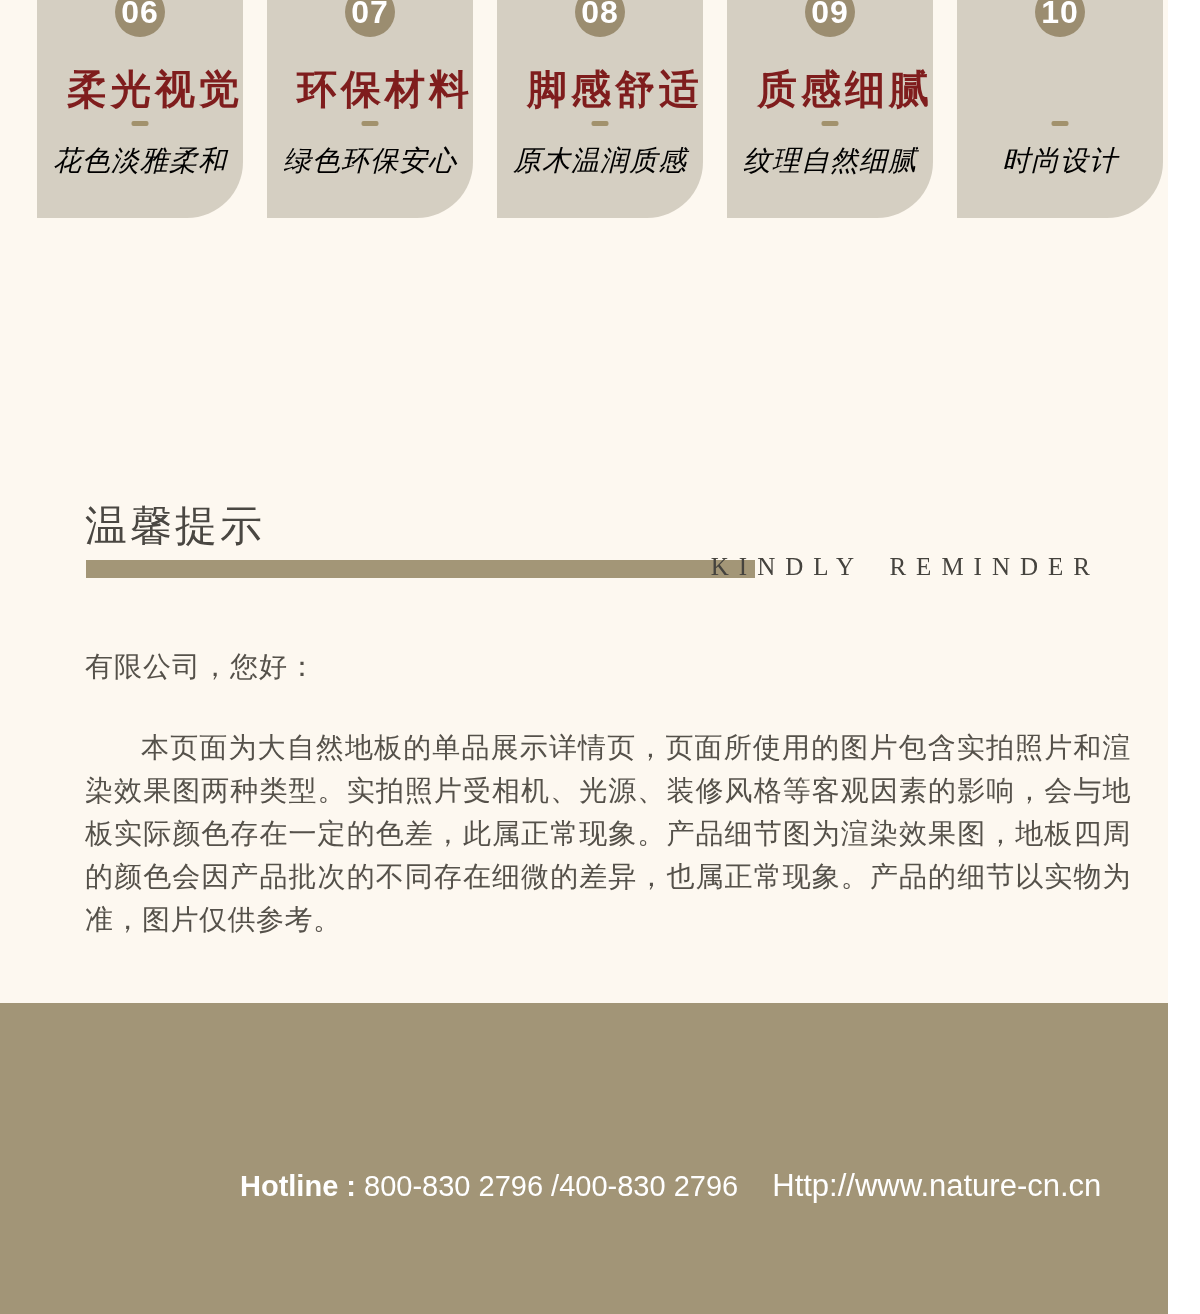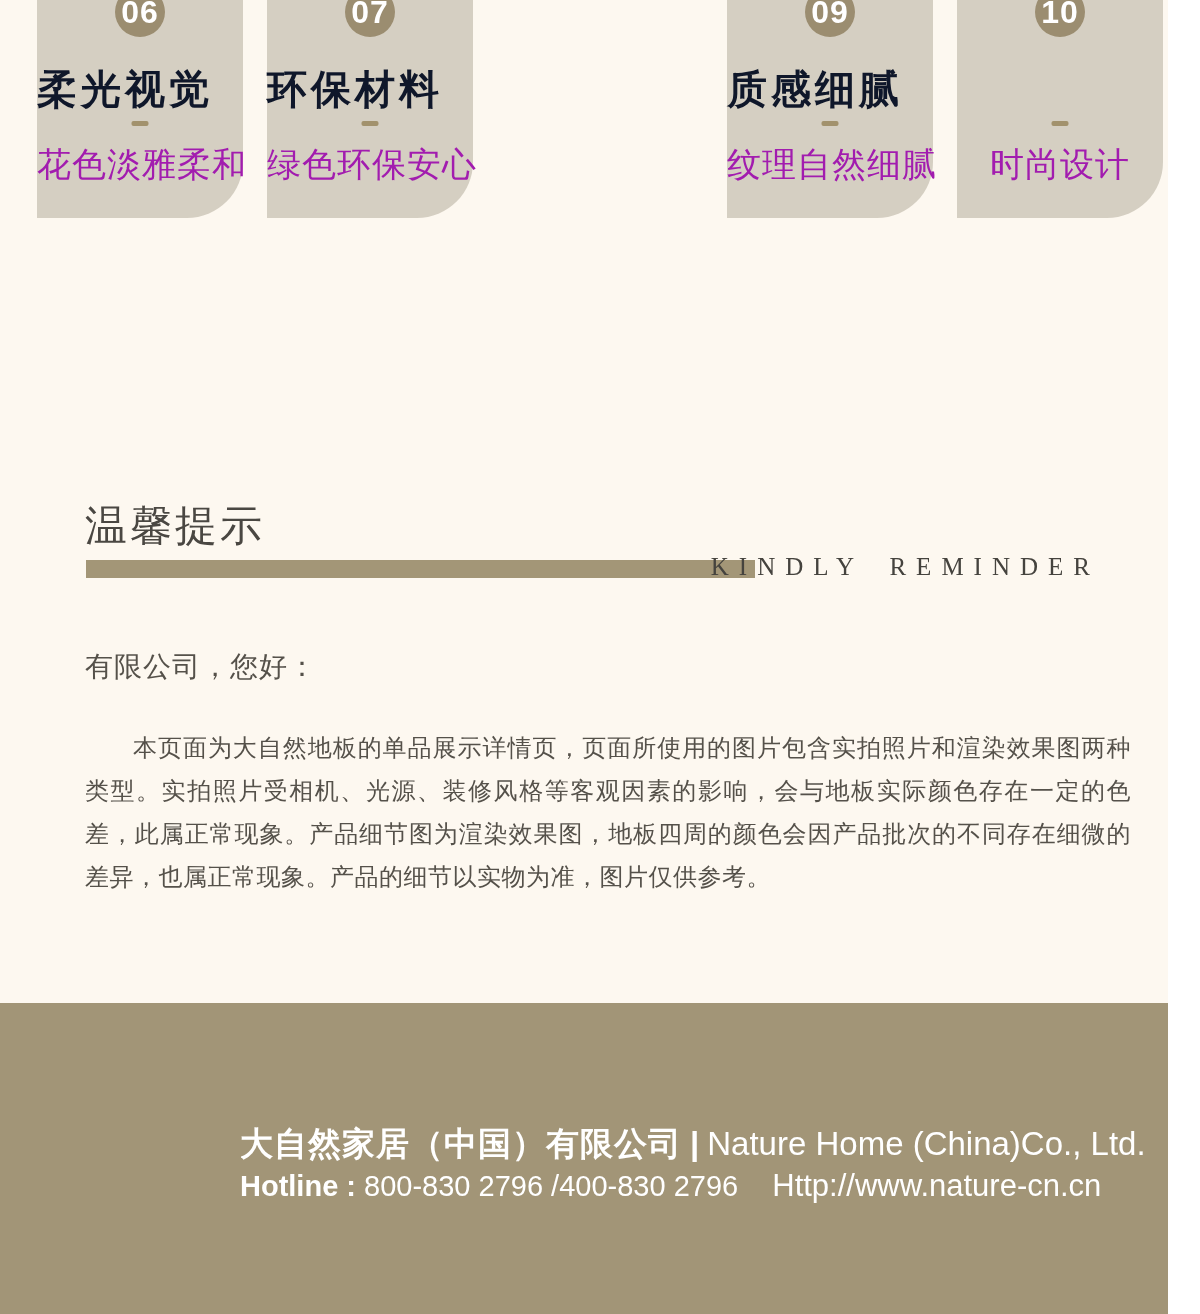--- a/index.html
+++ b/index.html
@@ -43,43 +43,44 @@
     background: #9b8d70;
     color: #ffffff;
     font-size: 32px; font-weight: bold;
     line-height: 50px; text-align: center;
     letter-spacing: 1px;
   }
   .card-title {
     position: absolute;
     top: 62px; left: 0;
     width: 100%;
-    text-align: left;
+    text-align: right;
     font-size: 40px; font-weight: bold;
     letter-spacing: 4px;
-    color: #0f172a;
+    color: #7f1d1d;
     white-space: nowrap;
   }
   .card-dash {
     position: absolute;
     top: 121px; left: 50%;
     transform: translateX(-50%);
     width: 17px; height: 5px;
     border-radius: 2px;
     background: #a2926d;
   }
   .card-sub {
     position: absolute;
     top: 142px; left: 0;
     width: 100%;
     text-align: center;
-    font-size: 34px;
+    font-size: 28px;
     letter-spacing: 1px;
-    color: #a21caf;
-    white-space: nowrap;
+    color: #000000;
+    white-space: nowrap;
+    font-style: italic;
   }
 
   
   .reminder-heading {
     position: absolute;
     left: 85px; top: 498px;
     font-size: 42px;
     font-weight: 400;
     letter-spacing: 3px;
     color: #4a4742;
@@ -104,21 +105,21 @@
     position: absolute;
     left: 85px; top: 648px;
     font-size: 28px;
     color: #55514a;
     letter-spacing: 1px;
   }
   .notice-body {
     position: absolute;
     left: 85px; top: 726px;
     width: 1046px;
-    font-size: 24px;
+    font-size: 28px;
     line-height: 43px;
     color: #55514a;
     text-indent: 2em;
     text-align: justify;
     letter-spacing: 0.5px;
   }
 
   
   .footer {
     position: absolute;
@@ -159,20 +160,26 @@
       <div class="card-sub">花色淡雅柔和</div>
     </div>
 
     <div class="card card-2">
       <div class="badge">07</div>
       <div class="card-title">环保材料</div>
       <div class="card-dash"></div>
       <div class="card-sub">绿色环保安心</div>
     </div>
 
+    <div class="card card-3">
+      <div class="badge">08</div>
+      <div class="card-title">脚感舒适</div>
+      <div class="card-dash"></div>
+      <div class="card-sub">原木温润质感</div>
+    </div>
 
     <div class="card card-4">
       <div class="badge">09</div>
       <div class="card-title">质感细腻</div>
       <div class="card-dash"></div>
       <div class="card-sub">纹理自然细腻</div>
     </div>
 
     <div class="card card-5">
       <div class="badge">10</div>
@@ -183,22 +190,19 @@
   </div>
 
   <div class="reminder-heading">温馨提示</div>
   <div class="reminder-bar"></div>
   <div class="reminder-heading-en">KINDLY REMINDER</div>
 
   <div class="greeting">有限公司，您好：</div>
   <div class="notice-body">本页面为大自然地板的单品展示详情页，页面所使用的图片包含实拍照片和渲染效果图两种类型。实拍照片受相机、光源、装修风格等客观因素的影响，会与地板实际颜色存在一定的色差，此属正常现象。产品细节图为渲染效果图，地板四周的颜色会因产品批次的不同存在细微的差异，也属正常现象。产品的细节以实物为准，图片仅供参考。</div>
 
   <div class="footer"></div>
-  <div class="footer-line1">
-    <span class="cjk">大自然家居（中国）有限公司</span><span class="sep">|</span><span class="en">Nature Home (China)Co., Ltd.</span>
-  </div>
   <div class="footer-line2">
     <span class="hotline-label">Hotline :</span>
     <span class="hotline-numbers">800-830 2796 /400-830 2796</span>
     <span class="website">Http://www.nature-cn.cn</span>
   </div>
 
 </div>
 
 </body></html>

